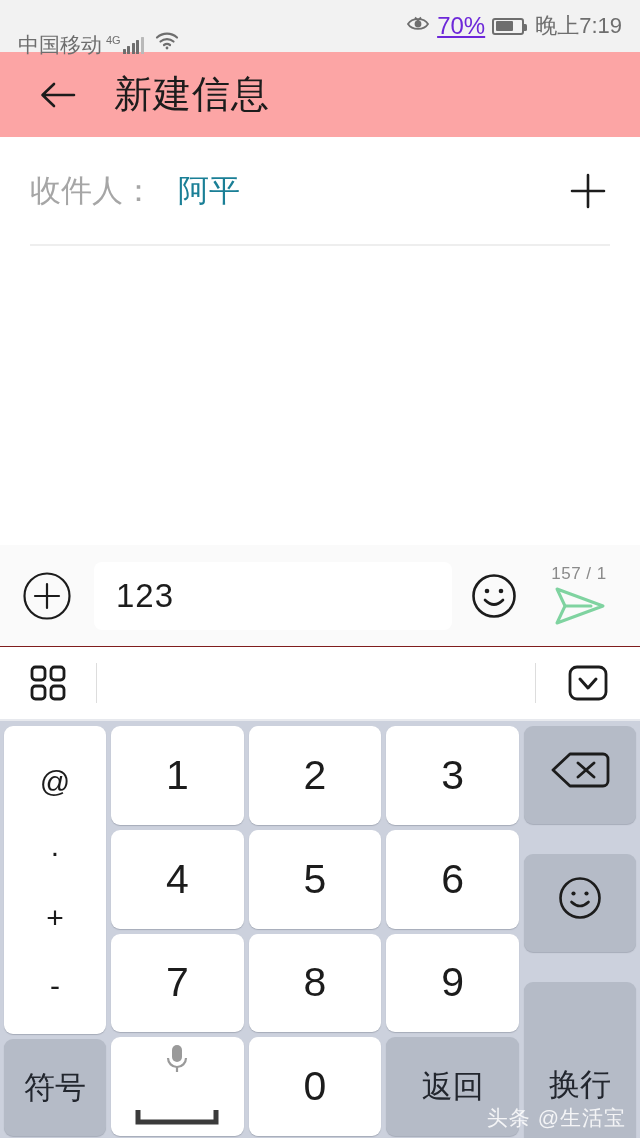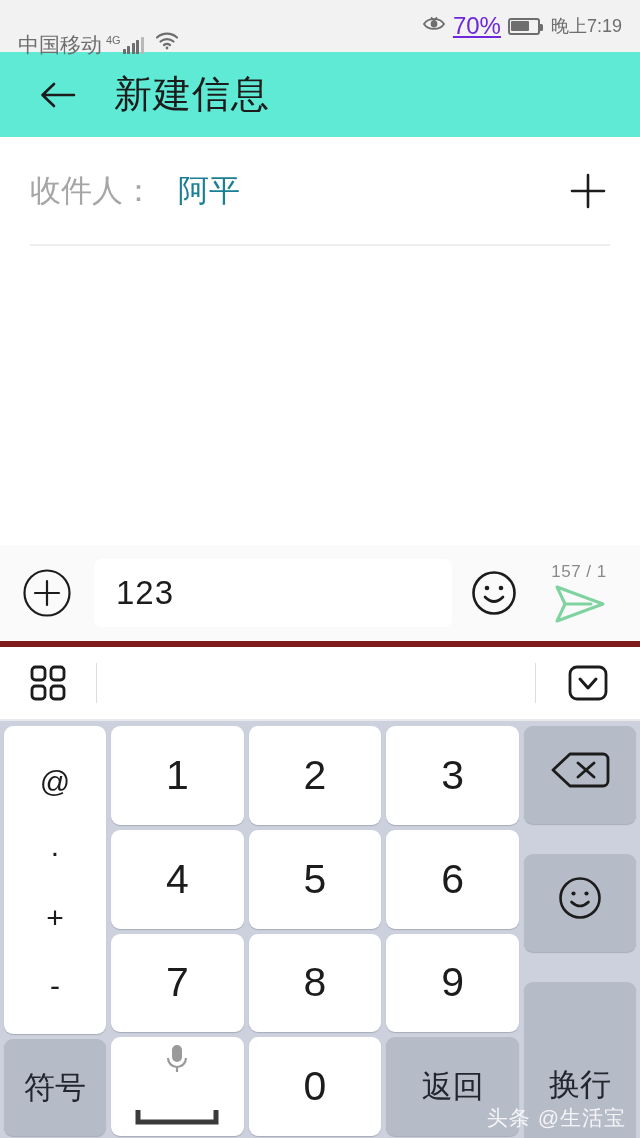--- a/index.html
+++ b/index.html
@@ -32,46 +32,46 @@
   .sb-pct{font-size:24px;color:#6d28d9;line-height:1;text-decoration:underline;}
   .battery{
     width:32px;height:17px;border:2px solid #6e6e6e;border-radius:3px;
     position:relative;display:flex;align-items:center;padding:1.5px;
   }
   .battery:after{
     content:"";position:absolute;right:-5px;top:4px;width:3px;height:7px;
     background:#6e6e6e;border-radius:0 1.5px 1.5px 0;
   }
   .battery b{display:block;height:100%;width:70%;background:#6e6e6e;border-radius:1px;}
-  .sb-time{font-size:18px;color:#6e6e6e;line-height:1;margin-left:4px;}
+  .sb-time{font-size:22px;color:#6e6e6e;line-height:1;margin-left:4px;}
 
   
   .header{
-    height:85px;background:#5eead4;display:flex;align-items:center;padding:0 0 0 38px;
+    height:85px;background:#fca5a5;display:flex;align-items:center;padding:0 0 0 38px;
   }
   .back-arrow{width:40px;height:40px;display:flex;align-items:center;justify-content:center;}
   .title{font-size:38px;color:#1c1c1c;margin-left:36px;letter-spacing:1px;}
 
   
   .recipient-wrap{background:#ffffff;padding-top:0;}
   .recipient{
     height:107px;display:flex;align-items:center;padding:0 30px;
   }
   .rec-label{font-size:31px;color:#a6a6a6;letter-spacing:0px;}
   .rec-value{font-size:31px;color:#1a7f96;margin-left:24px;}
   .rec-add{margin-left:auto;width:44px;height:44px;display:flex;align-items:center;justify-content:center;}
   .rec-divider{height:2px;background:#eeeeee;margin:0 30px;}
 
   
   .msg-body{height:299px;background:#ffffff;}
 
   
   .compose{
     height:102px;background:#fafafa;display:flex;align-items:center;
-    padding:0 22px 0 22px;border-bottom:6px solid #7f1d1d;
+    padding:0 22px 0 22px;border-bottom:1px solid #7f1d1d;
   }
   .plus-circle{width:50px;height:50px;flex:none;}
   .input-box{
     flex:1;height:68px;background:#ffffff;border-radius:8px;
     margin:0 18px 0 22px;display:flex;align-items:center;padding:0 22px;
   }
   .input-text{font-size:33px;color:#1c1c1c;letter-spacing:1px;}
   .smiley{width:48px;height:48px;flex:none;margin-right:22px;}
   .send-area{width:78px;flex:none;display:flex;flex-direction:column;align-items:center;}
   .counter{font-size:17px;color:#8a8a8a;margin-bottom:1px;letter-spacing:.5px;}

